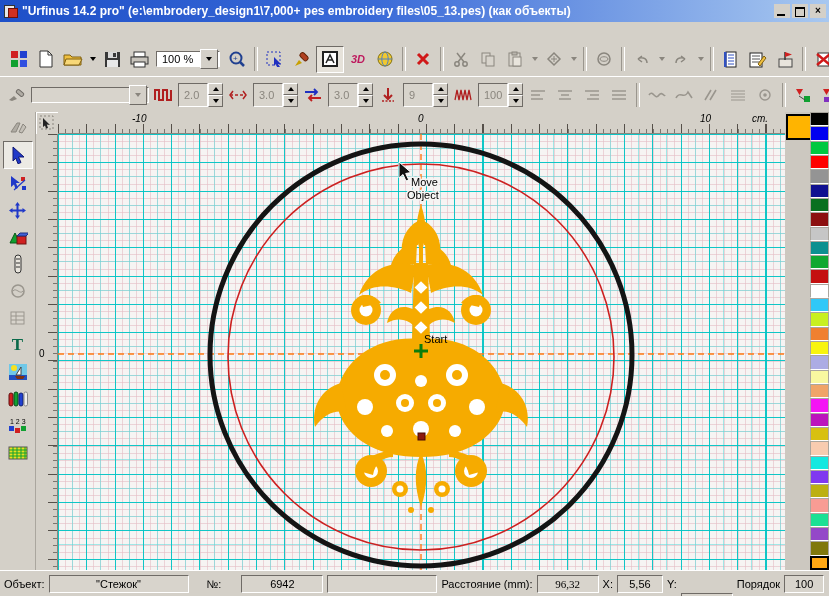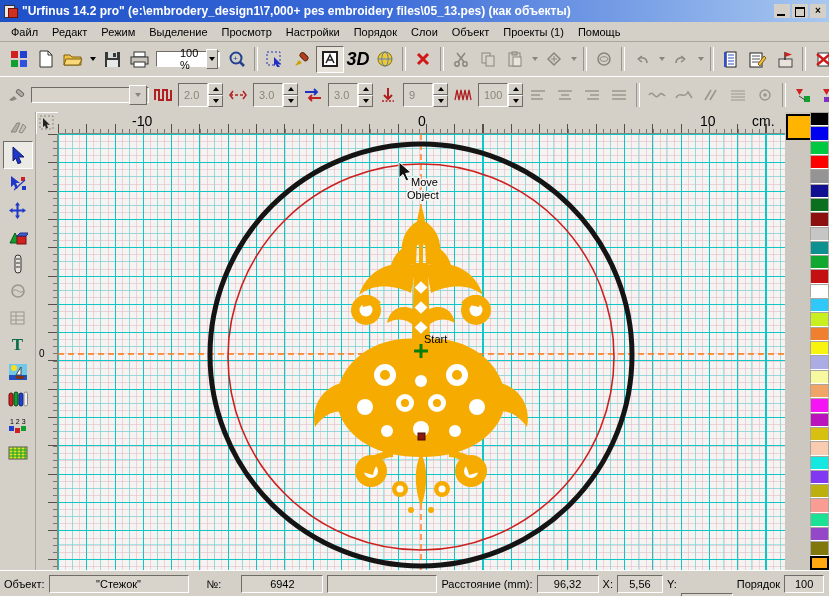--- a/index.html
+++ b/index.html
@@ -36,21 +36,21 @@
   .toolbar{position:absolute;left:0;width:829px;background:#d4d0c8;display:flex;align-items:center;
     box-sizing:border-box;}
   .t1{top:42px;height:34px;padding-left:6px;gap:1px;}
   .t2{top:76px;height:36px;padding-left:4px;gap:1px;border-top:1px solid #fff;}
   .tb-btn{width:26px;height:25px;display:flex;align-items:center;justify-content:center;flex:0 0 auto;background:#d4d0c8;}
   .tb-btn.pressed{background:#e6e2da;border:1px solid;border-color:#6f6b66 #fff #fff #6f6b66;}
   .tb-sep{width:2px;height:24px;margin:0 3px;border-left:1px solid #9a968e;border-right:1px solid #fff;flex:0 0 auto;}
   .chip{width:11px;height:23px;display:flex;align-items:center;justify-content:center;flex:0 0 auto;}
   .tri-down{width:0;height:0;border-left:3px solid transparent;border-right:3px solid transparent;border-top:4px solid #000;}
   .tri-down.dis{border-top-color:#8a867e;}
-  .combo{height:16px;background:#fff;display:flex;align-items:center;flex:0 0 auto;box-sizing:border-box;padding-left:18px;}
+  .combo{height:16px;background:#fff;display:flex;align-items:center;flex:0 0 auto;box-sizing:border-box;}
   .combo .val{padding:0 5px;flex:1 1 auto;font-size:11px;}
   .combo .drop{width:16px;height:18px;background:#d4d0c8;display:flex;align-items:center;justify-content:center;margin-right:1px;}
   .spinner{display:flex;flex:0 0 auto;height:24px;align-items:stretch;margin:0 1px;}
   .spin-box{width:30px;background:#d8d4cc;color:#8a867e;display:flex;align-items:center;
     padding-left:5px;font-size:11px;box-sizing:border-box;}
   .spin-btns{width:15px;display:flex;flex-direction:column;}
   .spin-btns div{flex:1;background:#d4d0c8;display:flex;align-items:center;justify-content:center;}
   .tri-up-s{width:0;height:0;border-left:3px solid transparent;border-right:3px solid transparent;border-bottom:4px solid #000;}
   .tri-dn-s{width:0;height:0;border-left:3px solid transparent;border-right:3px solid transparent;border-top:4px solid #000;}
 
@@ -62,21 +62,21 @@
   .tool-btn.active{background:#eceae4;border:1px solid;border-color:#6f6b66 #fff #fff #6f6b66;}
 
   
   .corner-btn{position:absolute;left:36px;top:112px;width:22px;height:22px;background:#d4d0c8;}
   .hruler{position:absolute;left:58px;top:112px;width:727px;height:22px;background:#d4d0c8;
     border-bottom:1px solid #8a867e;box-sizing:border-box;
     background-image:
       repeating-linear-gradient(to right,#55504a 0 1px,transparent 1px 28.3px),
       repeating-linear-gradient(to right,#7a756e 0 1px,transparent 1px 7.08px);
     background-size:100% 9px,100% 4px;background-position:left bottom,left bottom;background-repeat:no-repeat;}
-  .hruler span{position:absolute;top:1px;font-size:14px;}
+  .hruler span{position:absolute;top:1px;font-size:10px;font-style:italic;}
   .vruler{position:absolute;left:36px;top:134px;width:22px;height:436px;background:#d4d0c8;
     border-right:1px solid #8a867e;box-sizing:border-box;
     background-image:
       repeating-linear-gradient(to bottom,#55504a 0 1px,transparent 1px 28.3px),
       repeating-linear-gradient(to bottom,#7a756e 0 1px,transparent 1px 7.08px);
     background-size:9px 100%,4px 100%;background-position:right top,right top;background-repeat:no-repeat;}
   .vruler span{position:absolute;left:3px;font-size:10px;}
   .canvas{position:absolute;left:58px;top:134px;width:727px;height:436px;background:#f6f4f3;
     background-image:
       repeating-linear-gradient(to right,rgba(0,196,196,.9) 0 1px,transparent 1px 28.3px),
@@ -116,33 +116,20 @@
       <span class="win-btn">
           <span class="glyph-min"></span>
         </span>
       <span class="win-btn">
           <span class="glyph-max"></span>
         </span>
       <span class="win-btn">×</span>
     </span>
   </div>
 
-  <div class="menubar">
-      <span class="menu-item">Файл</span>
-      <span class="menu-item">Редакт</span>
-      <span class="menu-item">Режим</span>
-      <span class="menu-item">Выделение</span>
-      <span class="menu-item">Просмотр</span>
-      <span class="menu-item">Настройки</span>
-      <span class="menu-item">Порядок</span>
-      <span class="menu-item">Слои</span>
-      <span class="menu-item">Объект</span>
-      <span class="menu-item">Проекты (1)</span>
-      <span class="menu-item">Помощь</span>
-    </div>
 
   <div class="toolbar t1">
     <span class="tb-btn">
       <svg width="18" height="18">
         <rect x="1" y="1" width="7" height="7" fill="#d02020"></rect>
           <rect x="10" y="1" width="7" height="7" fill="#2040d0"></rect>
         <rect x="1" y="10" width="7" height="7" fill="#10a030"></rect>
           <rect x="10" y="10" width="7" height="7" fill="#3050e0"></rect>
       </svg>
       </span>
@@ -202,21 +189,21 @@
         <rect x="7" y="4" width="9" height="5" rx="2" transform="rotate(45 11 6)" fill="#b04020" stroke="#602000"></rect>
       </svg>
       </span>
     <span class="tb-btn pressed">
       <svg width="18" height="18">
         <rect x="2" y="2" width="14" height="14" fill="#fff" stroke="#202020" stroke-width="2"></rect>
         <path d="M5,13 L9,5 L13,13 M6.8,10 L11.2,10" fill="none" stroke="#202020" stroke-width="1.5"></path>
       </svg>
       </span>
     <span class="tb-btn">
-      <span style="color:#000000;font-weight:bold;font-size:18px;font-style:italic;">3D</span>
+      <span style="color:#be185d;font-weight:bold;font-size:11px;font-style:italic;">3D</span>
       </span>
     <span class="tb-btn">
       <svg width="18" height="18">
         <circle cx="9" cy="9" r="7" fill="#f0c830" stroke="#807010"></circle>
         <ellipse cx="9" cy="9" rx="3.2" ry="7" fill="none" stroke="#5080c0"></ellipse>
         <line x1="2" y1="9" x2="16" y2="9" stroke="#5080c0"></line>
       </svg>
       </span>
     <span class="tb-sep"></span>
     <span class="tb-btn">
@@ -692,21 +679,21 @@
       </div>
   </div>
 
   <div class="statusbar">
     <span class="sb-label">Объект:</span>
     <span class="sb-field sunken" style="width:140px;">"Стежок"</span>
     <span class="sb-label" style="margin-left:14px;">№:</span>
     <span class="sb-field sunken" style="width:82px;margin-left:16px;">6942</span>
     <span class="sb-field sunken" style="width:110px;"></span>
     <span class="sb-label">Расстояние (mm):</span>
-    <span class="sb-field sunken" style="width:62px;">96,32</span>
+    <span class="sb-field sunken" style="width:62px;font-family:Liberation Serif, serif;">96,32</span>
     <span class="sb-label">X:</span>
     <span class="sb-field sunken" style="width:46px;">5,56</span>
     <span class="sb-label">Y:</span>
     <span class="sb-field sunken" style="width:52px;margin-top:36px;">96,16</span>
     <span class="sb-label">Порядок</span>
     <span class="sb-field sunken" style="width:40px;">100</span>
   </div>
 
 </div>
 

